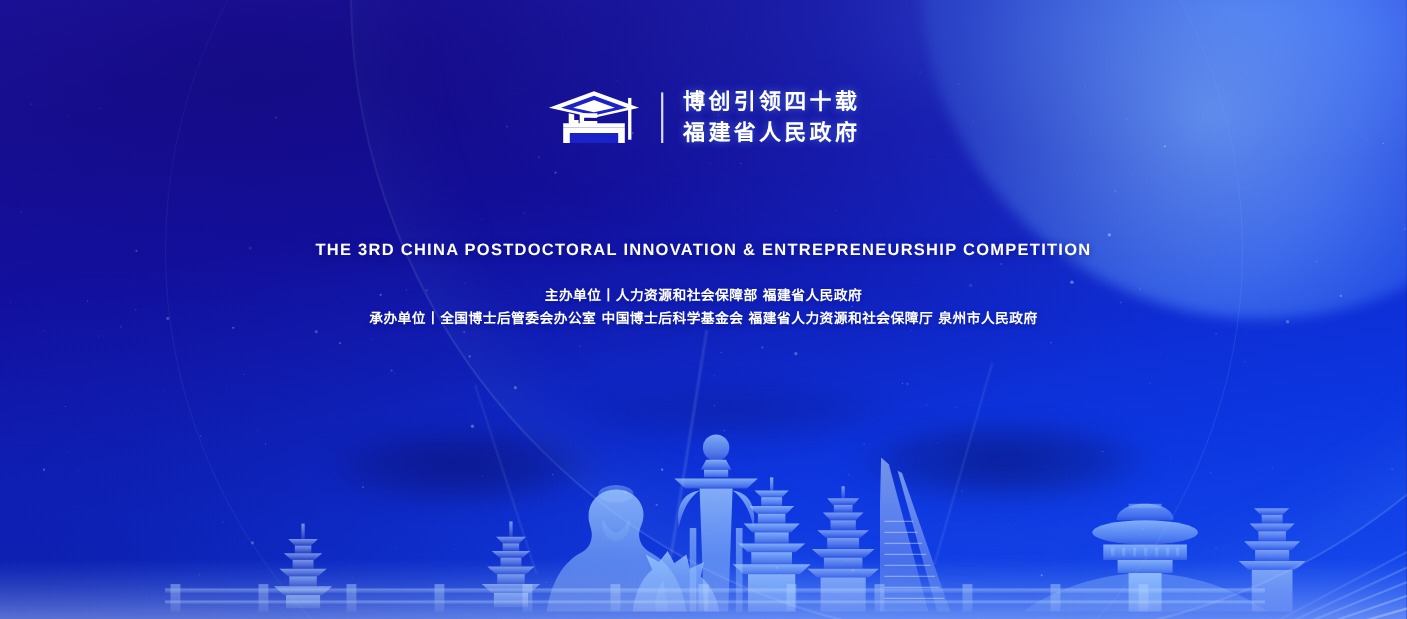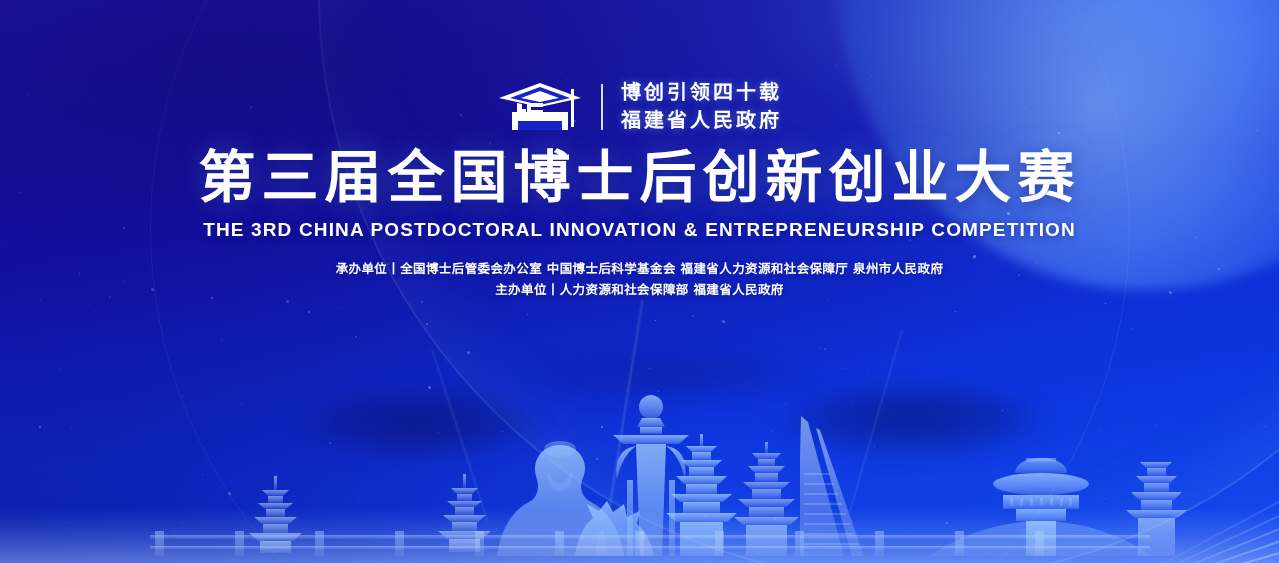--- a/index.html
+++ b/index.html
@@ -119,21 +119,21 @@
     font-size:57px;font-weight:700;letter-spacing:6px;line-height:1.05;
     font-family:"DejaVu Sans","Liberation Sans",sans-serif;
     text-shadow:0 3px 14px rgba(10,20,120,.55), 0 0 26px rgba(120,175,255,.35);
     white-space:nowrap;
   }
 
   .title-en{
     position:absolute;left:0;right:0;top:219px;
     text-align:center;
     color:#ffffff;
-    font-size:19px;font-weight:700;letter-spacing:1.15px;
+    font-size:15px;font-weight:700;letter-spacing:1.15px;
     font-family:"Liberation Sans","DejaVu Sans",sans-serif;
     white-space:nowrap;
     text-shadow:0 1px 6px rgba(10,20,120,.5);
   }
 
   .org-block{
     position:absolute;left:0;right:0;top:258px;
     text-align:center;color:#ffffff;
   }
   .org-line{
@@ -500,24 +500,23 @@
           <rect x="74" y="8" width="3" height="38"></rect>
         </g>
       </svg>
       <div class="logo-div"></div>
       <div class="slogan">
         <span>博创引领四十载</span>
         <span>福建省人民政府</span>
       </div>
     </div>
 
-    <div class="title-cn">第三届全国博士后创新创业大赛</div>
 
     <div class="title-en">THE 3RD CHINA POSTDOCTORAL INNOVATION &amp; ENTREPRENEURSHIP COMPETITION</div>
 
     <div class="org-block">
+      <div class="org-line">主办单位丨人力资源和社会保障部  福建省人民政府</div>
       <div class="org-line">承办单位丨全国博士后管委会办公室  中国博士后科学基金会  福建省人力资源和社会保障厅  泉州市人民政府</div>
-      <div class="org-line">主办单位丨人力资源和社会保障部  福建省人民政府</div>
     </div>
 
 
   </div>
 </div>
 
 </body></html>

